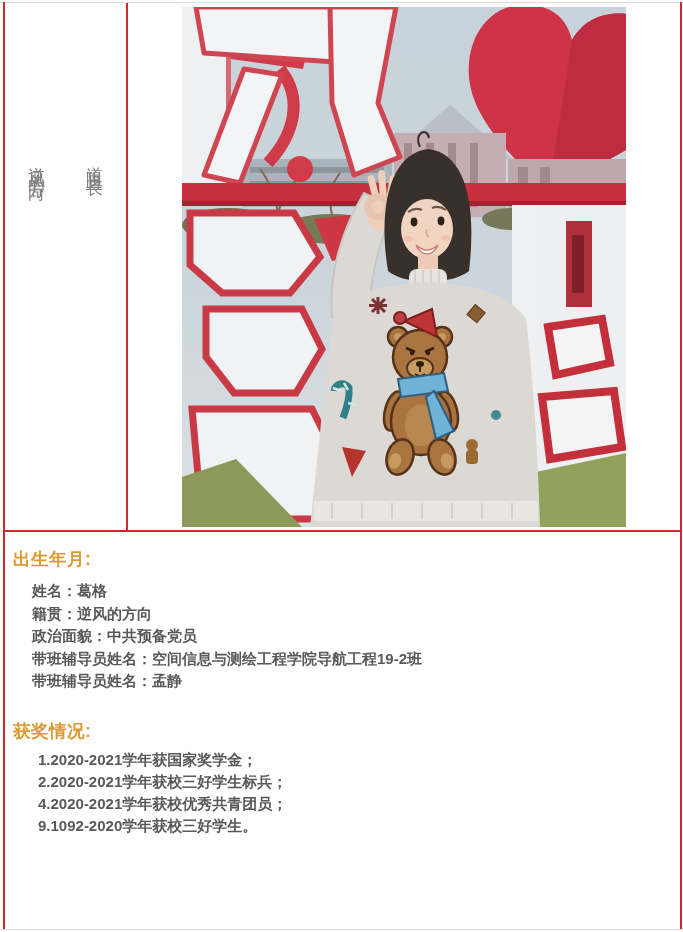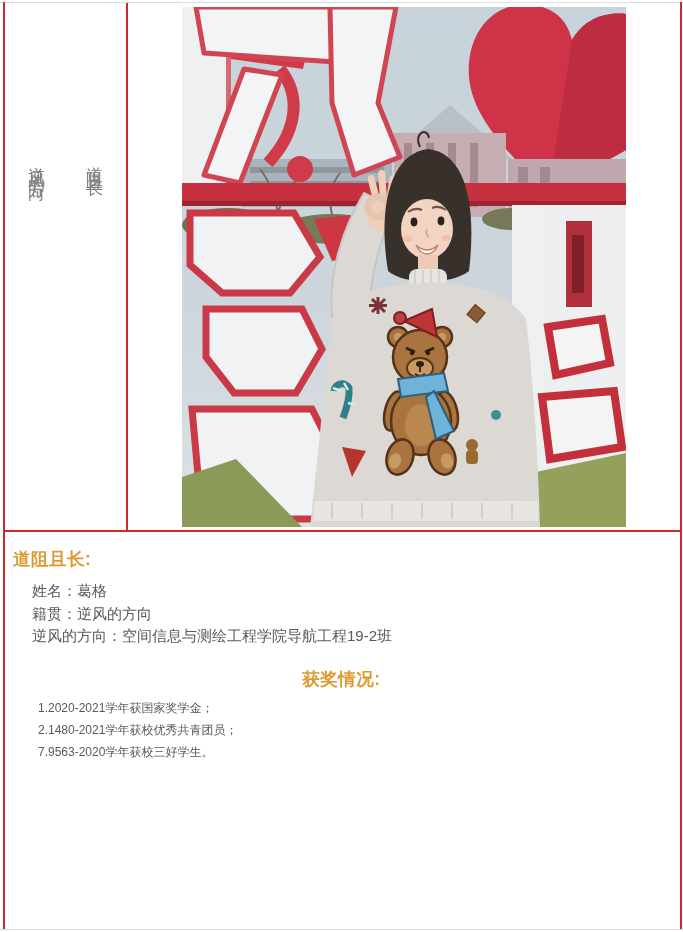--- a/index.html
+++ b/index.html
@@ -47,26 +47,26 @@
 
   
   .info-area{
     position:absolute;top:532px;left:5px;right:3px;bottom:3px;
     padding:16px 10px 0 8px;
   }
   h2.sec{
     font-size:17.5px;font-weight:bold;color:var(--orange);
     line-height:23px;letter-spacing:0.5px;
   }
-  ul{list-style:none;}
+  ul{list-style:none;font-weight:bold;}
   ul.basic{margin:9px 0 0 19px;}
   ul.basic li{font-size:15px;color:var(--body);line-height:22.5px;}
-  h2.sec.awards{margin-top:20px;text-align:center;}
+  h2.sec.awards{margin-top:27px;}
   ul.awardlist{margin:6px 0 0 25px;}
-  ul.awardlist li{font-size:12px;color:var(--body);line-height:22px;}
+  ul.awardlist li{font-size:15px;color:var(--body);line-height:22px;}
 </style>
 </head>
 <body>
 
 <div class="doc">
 
   <div class="rule top"></div>
   <div class="redline left"></div>
   <div class="redline right"></div>
   <div class="redline mid-v"></div>
@@ -224,27 +224,30 @@
         <g fill="#9a6a33">
           <circle cx="290" cy="438" r="6"></circle>
           <rect x="284" y="443" width="12" height="14" rx="4"></rect>
         </g>
         <circle cx="314" cy="408" r="5" fill="#3f8d92"></circle>
       </g>
     </svg>
   </div>
 
   <div class="info-area">
-    <h2 class="sec">道阻且长:</h2>
+    <h2 class="sec">出生年月:</h2>
     <ul class="basic">
       <li>姓名：葛格</li>
       <li>籍贯：逆风的方向</li>
-      <li>逆风的方向：空间信息与测绘工程学院导航工程19-2班</li>
+      <li>政治面貌：中共预备党员</li>
+      <li>带班辅导员姓名：空间信息与测绘工程学院导航工程19-2班</li>
+      <li>带班辅导员姓名：孟静</li>
     </ul>
     <h2 class="sec awards">获奖情况:</h2>
     <ul class="awardlist">
       <li>1.2020-2021学年获国家奖学金；</li>
-      <li>2.1480-2021学年获校优秀共青团员；</li>
-      <li>7.9563-2020学年获校三好学生。</li>
+      <li>2.2020-2021学年获校三好学生标兵；</li>
+      <li>4.2020-2021学年获校优秀共青团员；</li>
+      <li>9.1092-2020学年获校三好学生。</li>
     </ul>
   </div>
 
 </div>
 
 </body></html>

